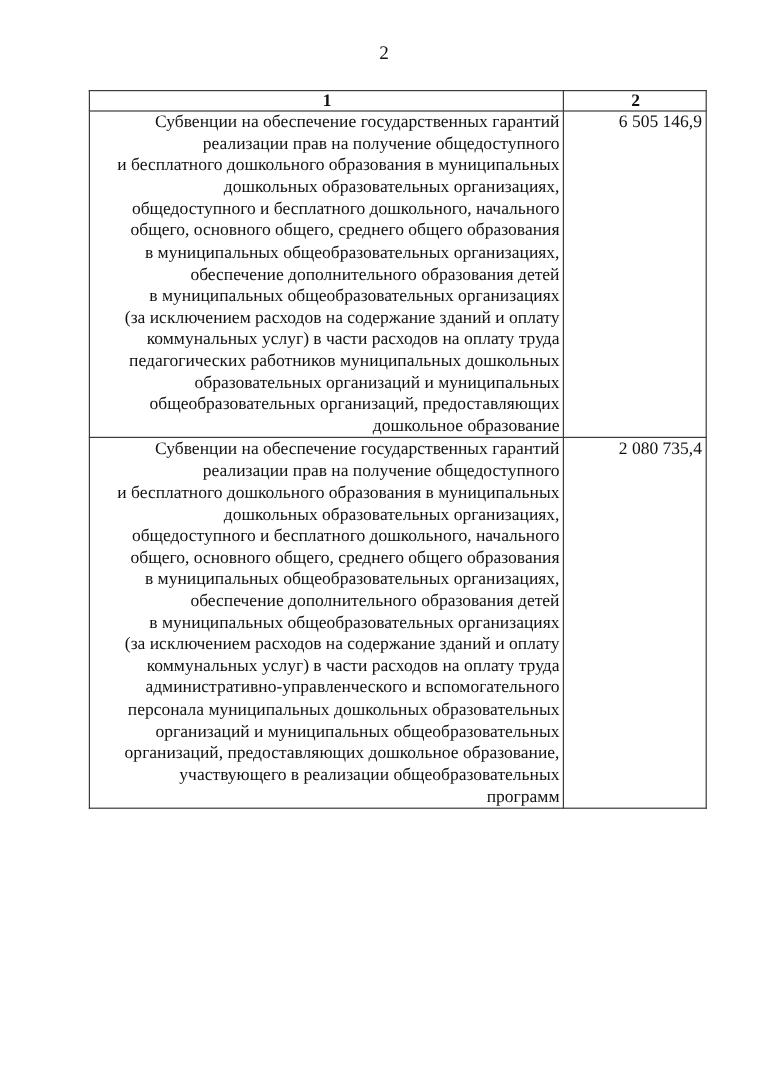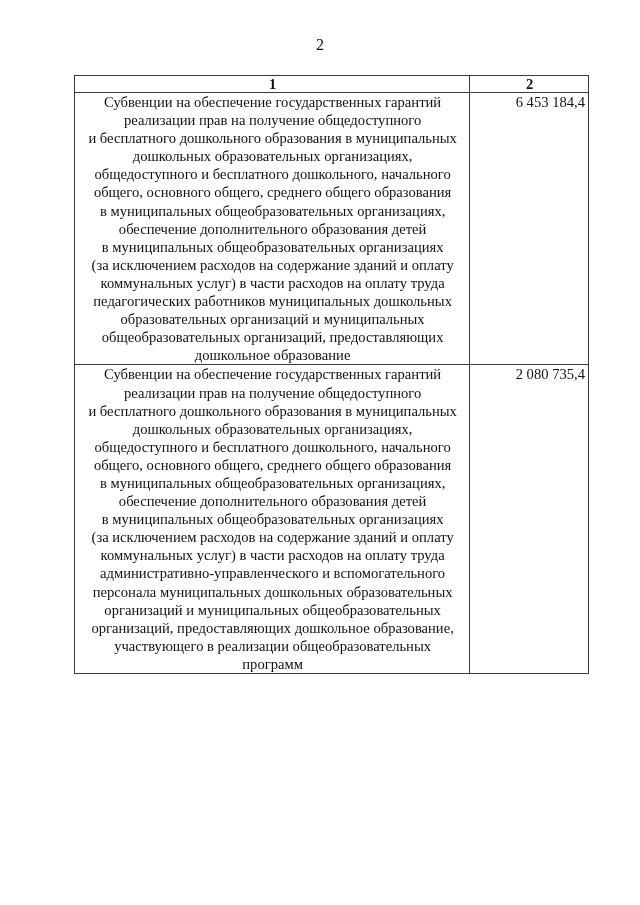--- a/index.html
+++ b/index.html
@@ -43,21 +43,21 @@
       text-align: center;
       height: 16px;
       line-height: 16px;
       padding-top: 0;
       padding-bottom: 0;
     }
     col.c1 { width: 396px; }
     col.c2 { width: 119px; }
     td.desc {
       white-space: pre-line;
-      text-align: center;
+      text-align: right;
       margin-left: 40px;
     }
     td.amount {
       text-align: right;
       padding-right: 4px;
     }
   </style>
 </head>
 <body>
 
@@ -84,21 +84,21 @@
 общего, основного общего, среднего общего образования
 в муниципальных общеобразовательных организациях,
 обеспечение дополнительного образования детей
 в муниципальных общеобразовательных организациях
 (за исключением расходов на содержание зданий и оплату
 коммунальных услуг) в части расходов на оплату труда
 педагогических работников муниципальных дошкольных
 образовательных организаций и муниципальных
 общеобразовательных организаций, предоставляющих
 дошкольное образование</td>
-      <td class="amount">6 453 184,4</td>
+      <td class="amount">6 505 146,9</td>
     </tr>
     <tr style="height:300px;">
       <td class="desc">Субвенции на обеспечение государственных гарантий
 реализации прав на получение общедоступного
 и бесплатного дошкольного образования в муниципальных
 дошкольных образовательных организациях,
 общедоступного и бесплатного дошкольного, начального
 общего, основного общего, среднего общего образования
 в муниципальных общеобразовательных организациях,
 обеспечение дополнительного образования детей

